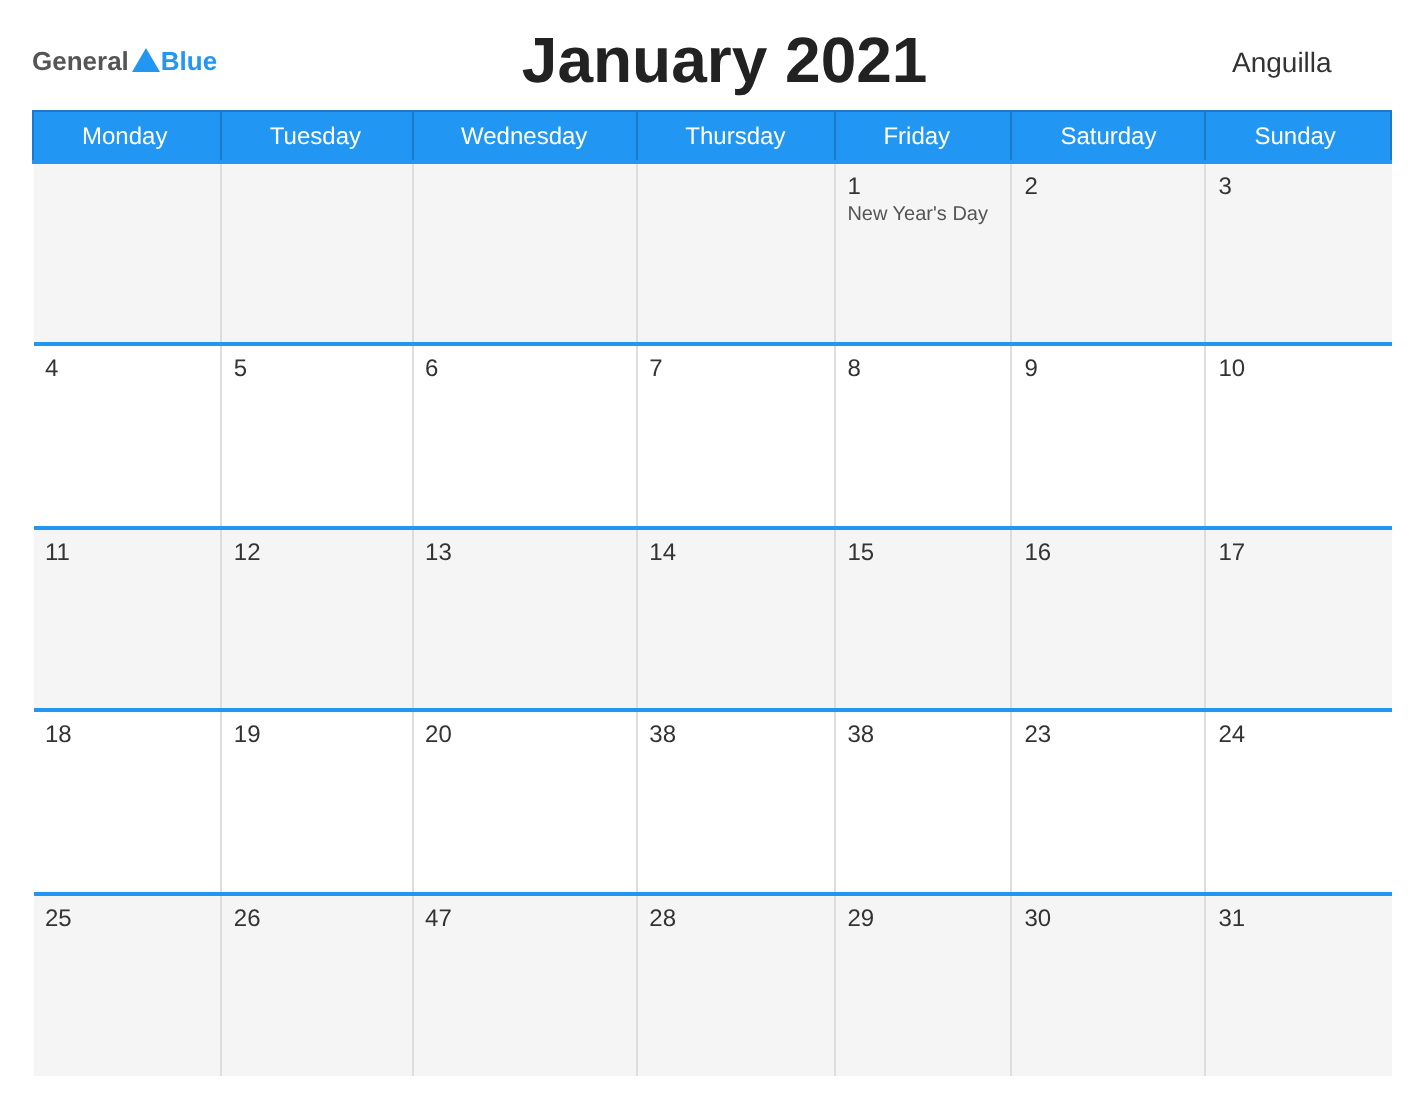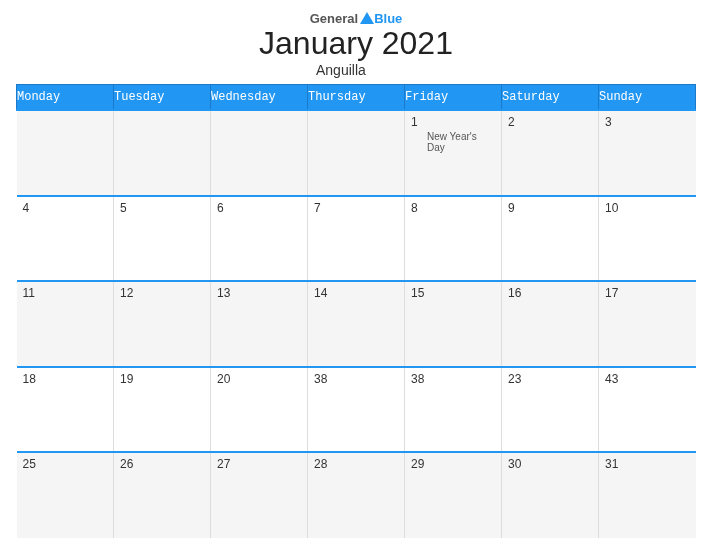--- a/index.html
+++ b/index.html
@@ -16,21 +16,20 @@
       padding: 12px 16px;
       display: flex;
       flex-direction: column;
     }
     
     .header {
       display: flex;
       align-items: center;
       justify-content: space-between;
       margin-bottom: 6px;
-      flex-direction: column;
     }
     .logo {
       display: flex;
       align-items: flex-end;
       font-size: 13px;
       font-weight: bold;
       color: #333;
       line-height: 1;
     }
     .logo-text-general {
@@ -51,21 +50,21 @@
       width: 0;
       height: 0;
       border-left: 7px solid transparent;
       border-right: 7px solid transparent;
       border-bottom: 12px solid #2196F3;
       margin-left: 2px;
       margin-bottom: 1px;
     }
     .calendar-title {
       font-size: 32px;
-      font-weight: normal;
+      font-weight: bold;
       color: #222;
       text-align: center;
       flex: 1;
     }
     .region {
       font-size: 14px;
       color: #333;
       text-align: left;
       min-width: 80px;
     }
@@ -73,24 +72,23 @@
     .calendar-table {
       width: 100%;
       border-collapse: collapse;
       flex: 1;
     }
     .calendar-table thead tr th {
       background-color: #2196F3;
       color: #fff;
       font-size: 12px;
       font-weight: normal;
-      padding: 5px 0;
+      padding: 5px 24px;
       text-align: left;
       border: 1px solid #1a7ac9;
-      font-family: Liberation Mono, monospace;
     }
     .calendar-table tbody tr {
       border-top: 2px solid #2196F3;
     }
     .calendar-table tbody tr td {
       border-right: 1px solid #ddd;
       vertical-align: top;
       padding: 4px 6px;
       height: 72px;
       width: calc(100% / 7);
@@ -110,21 +108,20 @@
     .day-number {
       display: block;
       font-size: 12px;
       color: #333;
       margin-bottom: 2px;
     }
     .holiday-name {
       font-size: 10px;
       color: #555;
       display: block;
-      margin-left: 16px;
     }
     .empty-cell {
       background: #f5f5f5;
     }
   </style>
 </head>
 <body>
 
 <div class="page">
 
@@ -230,32 +227,32 @@
           <td>
             <span class="day-number">38</span>
           </td>
           <td>
             <span class="day-number">38</span>
           </td>
           <td>
             <span class="day-number">23</span>
           </td>
           <td>
-            <span class="day-number">43</span>
+            <span class="day-number">24</span>
           </td>
         </tr>
         <tr>
           <td>
             <span class="day-number">25</span>
           </td>
           <td>
             <span class="day-number">26</span>
           </td>
           <td>
-            <span class="day-number">27</span>
+            <span class="day-number">47</span>
           </td>
           <td>
             <span class="day-number">28</span>
           </td>
           <td>
             <span class="day-number">29</span>
           </td>
           <td>
             <span class="day-number">30</span>
           </td>

